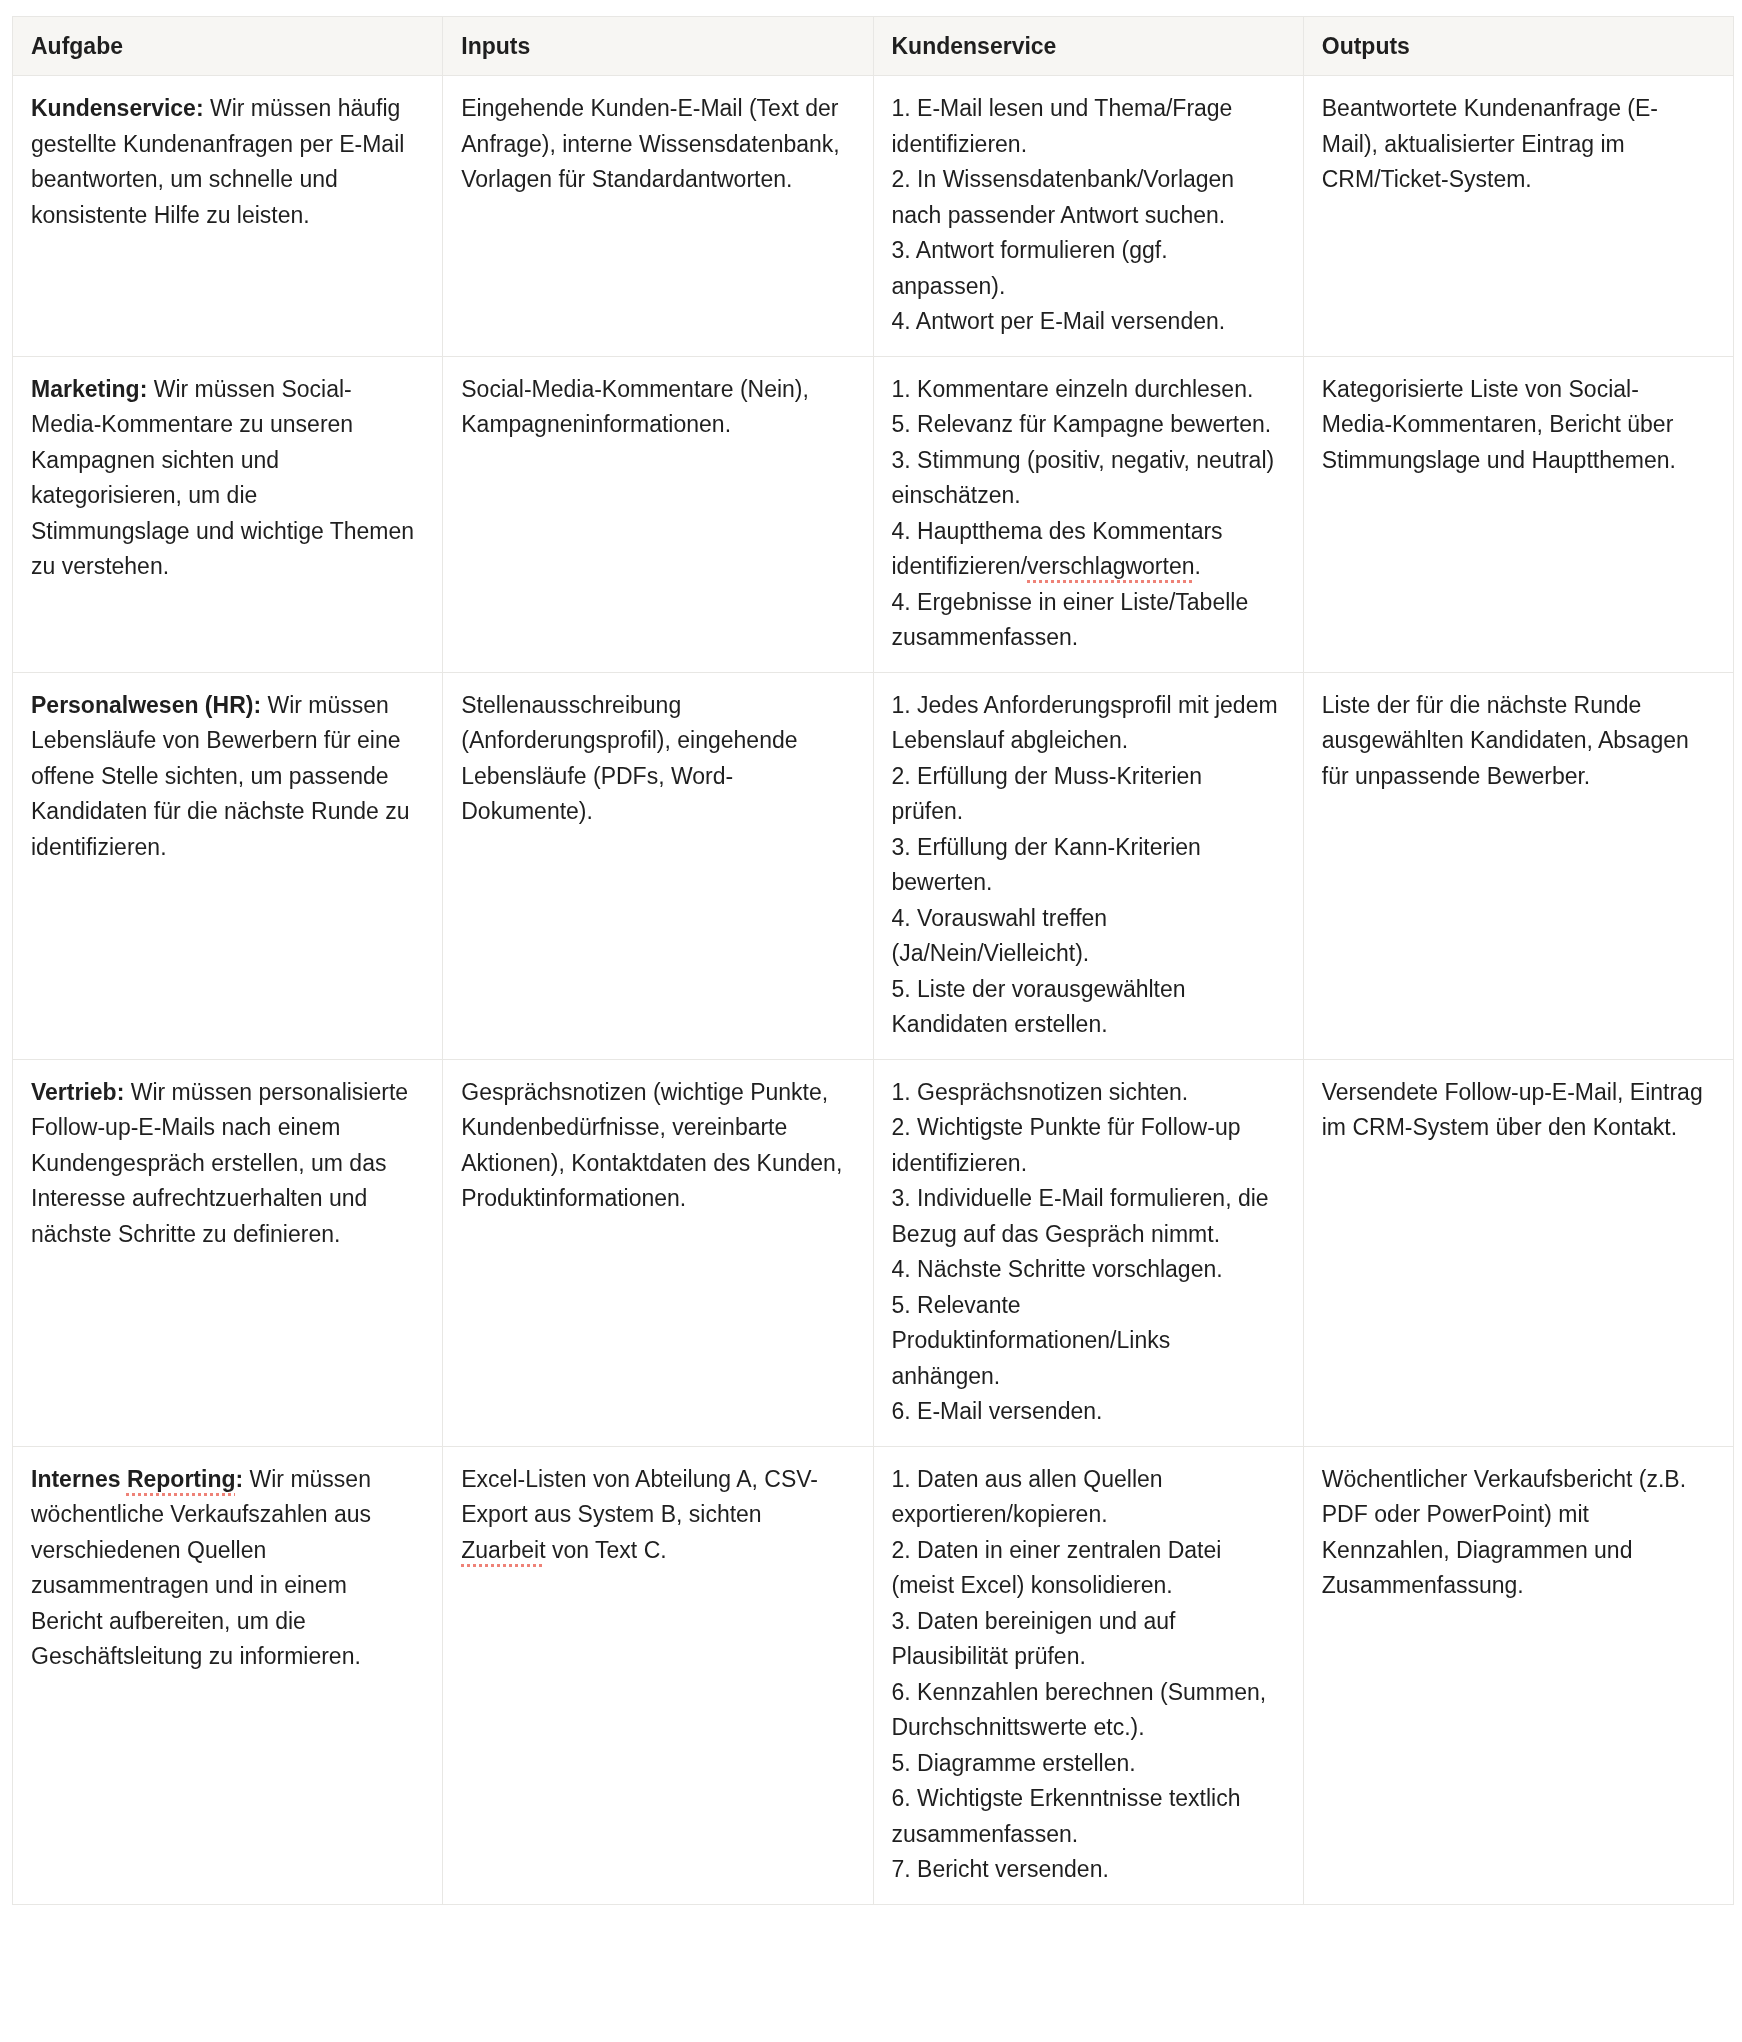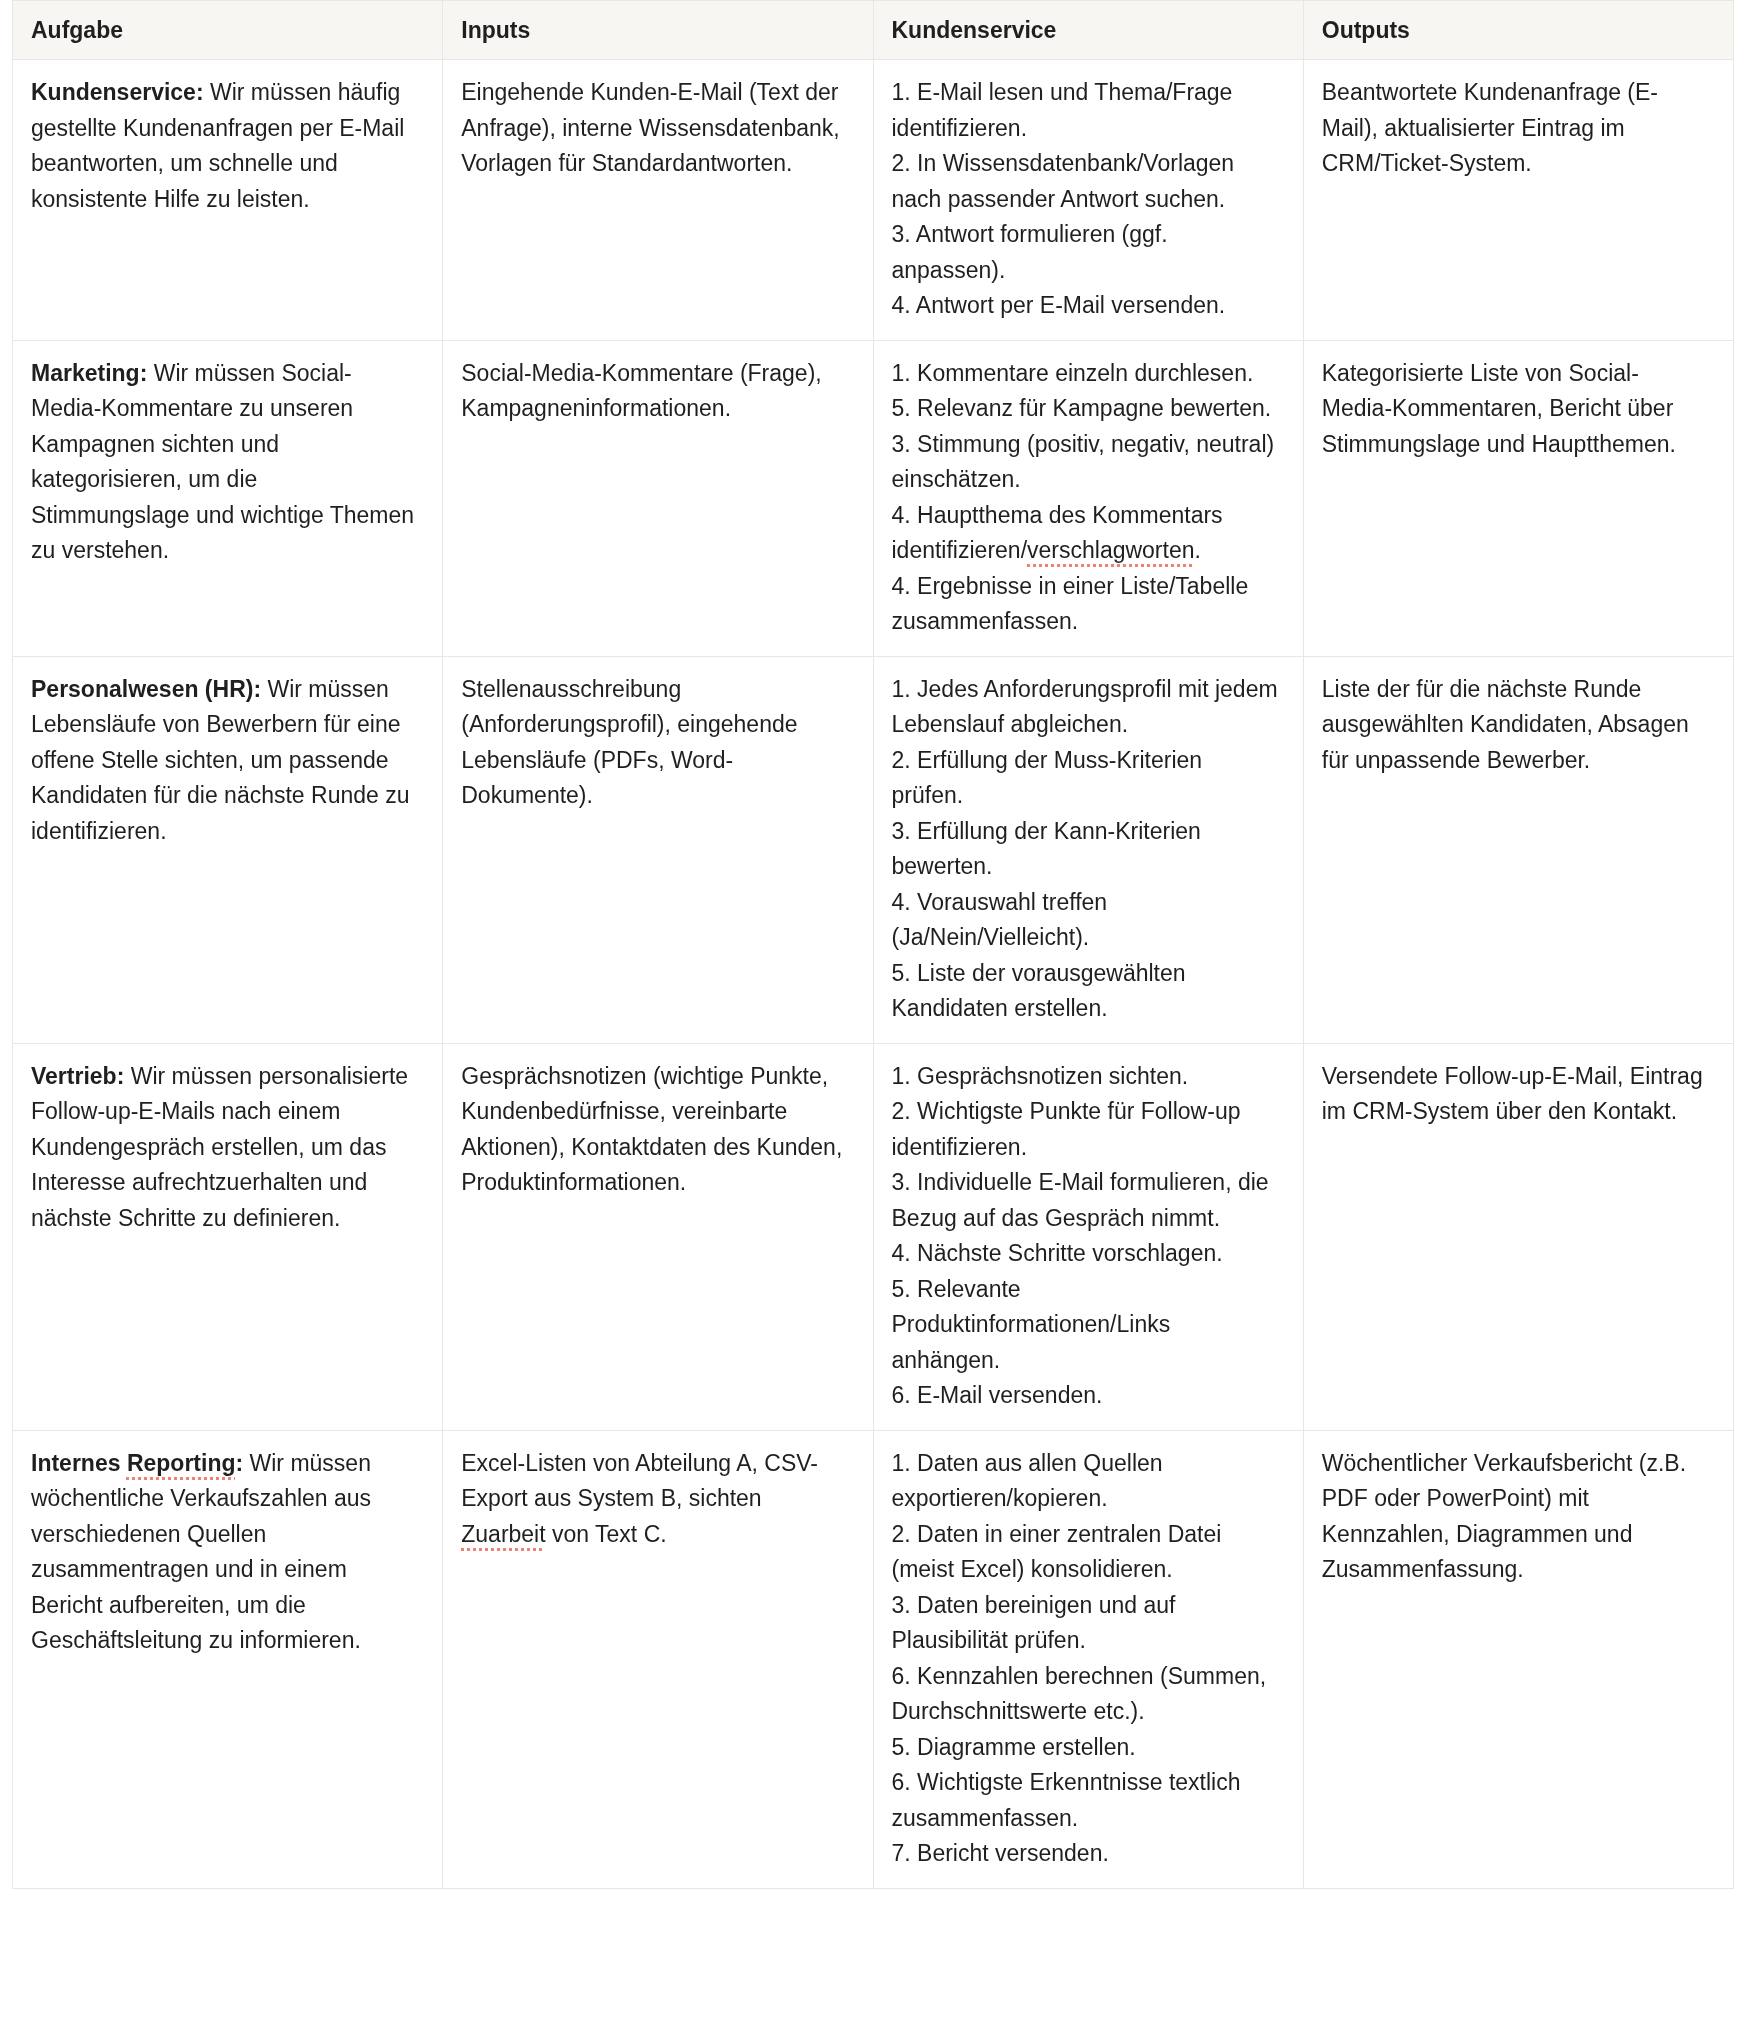--- a/index.html
+++ b/index.html
@@ -13,21 +13,21 @@
   html,body{margin:0;padding:0;}
   body{
     width:1742px;
     height:2042px;
     background:var(--page-bg);
     font-family:"Liberation Sans","DejaVu Sans",sans-serif;
     color:var(--text);
     overflow:hidden;
   }
   .table-wrap{
-    padding:0 8px 10px 12px;
+    padding:16px 8px 10px 12px;
   }
   table{
     width:100%;
     border-collapse:collapse;
     table-layout:fixed;
   }
   col{width:25%;}
   th{
     background:var(--header-bg);
     text-align:left;
@@ -92,21 +92,21 @@
           </td>
           <td>
             <div class="para"><span>Beantwortete Kundenanfrage (E-Mail), aktualisierter Eintrag im CRM/Ticket-System.</span></div>
           </td>
         </tr>
         <tr>
           <td>
             <div class="para"><span class="bold">Marketing:</span><span> Wir müssen Social-Media-Kommentare zu unseren Kampagnen sichten und kategorisieren, um die Stimmungslage und wichtige Themen zu verstehen.</span></div>
           </td>
           <td>
-            <div class="para"><span>Social-Media-Kommentare (Frage), Kampagneninformationen.</span></div>
+            <div class="para"><span>Social-Media-Kommentare (Nein), Kampagneninformationen.</span></div>
           </td>
           <td>
             <div class="para"><span>1. Kommentare einzeln durchlesen.</span></div>
             <div class="para"><span>5. Relevanz für Kampagne bewerten.</span></div>
             <div class="para"><span>3. Stimmung (positiv, negativ, neutral) einschätzen.</span></div>
             <div class="para"><span>4. Hauptthema des Kommentars identifizieren/</span><span class="misspelled">verschlagworten</span><span>.</span></div>
             <div class="para"><span>4. Ergebnisse in einer Liste/Tabelle zusammenfassen.</span></div>
           </td>
           <td>
             <div class="para"><span>Kategorisierte Liste von Social-Media-Kommentaren, Bericht über Stimmungslage und Hauptthemen.</span></div>

